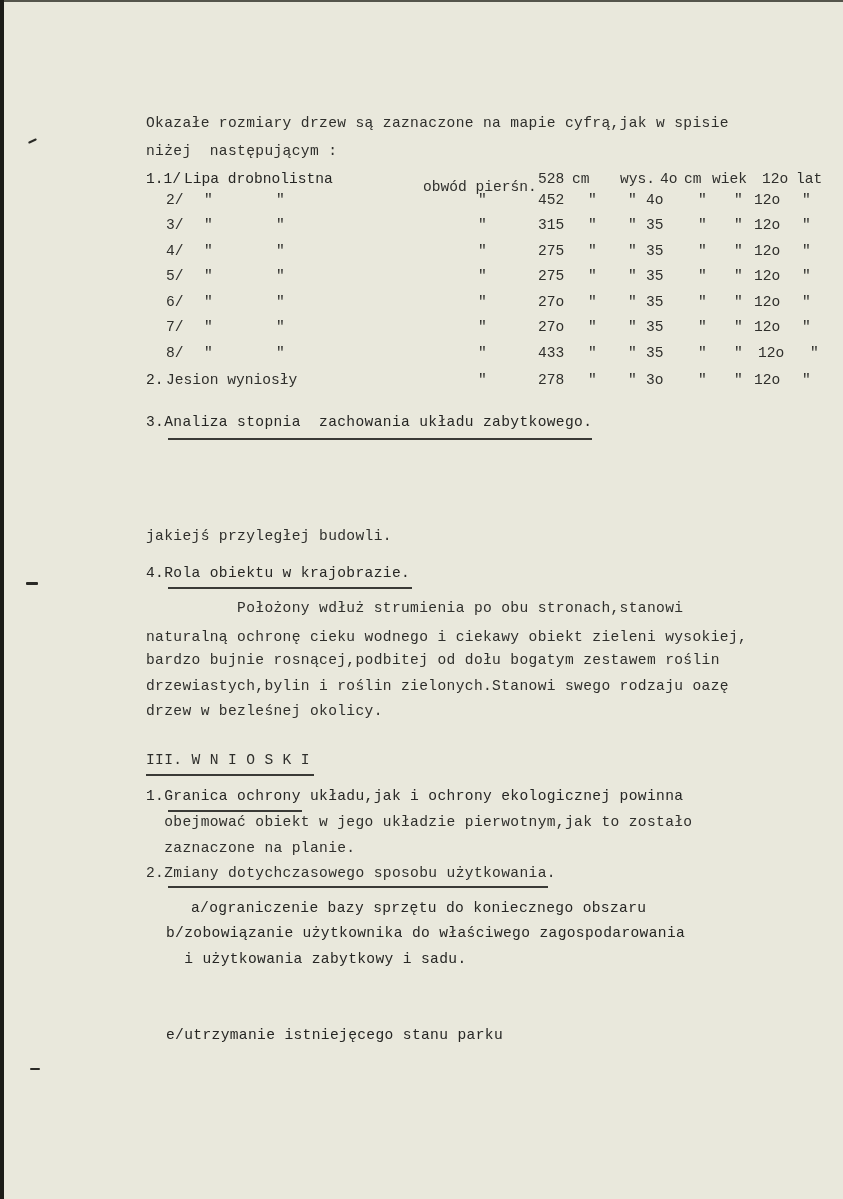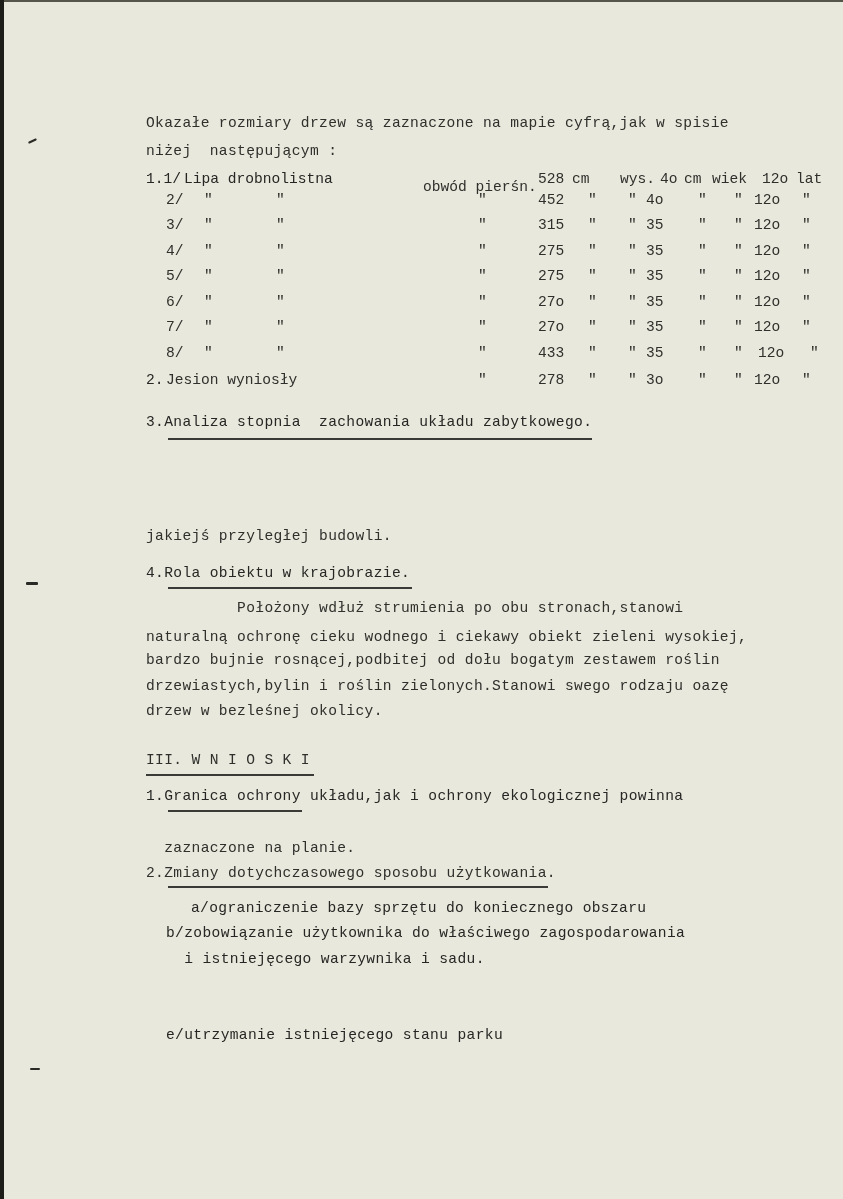--- a/index.html
+++ b/index.html
@@ -188,22 +188,23 @@
   <div class="line" style="left:146px;top:628px;">naturalną ochronę cieku wodnego i ciekawy obiekt zieleni wysokiej,</div>
   <div class="line" style="left:146px;top:651px;">bardzo bujnie rosnącej,podbitej od dołu bogatym zestawem roślin</div>
   <div class="line" style="left:146px;top:677px;">drzewiastych,bylin i roślin zielonych.Stanowi swego rodzaju oazę</div>
   <div class="line" style="left:146px;top:702px;">drzew w bezleśnej okolicy.</div>
 
   <div class="line" style="left:146px;top:751px;">III. W N I O S K I</div>
   <div class="uline" style="left:146px;top:774px;width:168px;"></div>
 
   <div class="line dark" style="left:146px;top:787px;">1.Granica ochrony układu,jak i ochrony ekologicznej powinna</div>
   <div class="uline" style="left:168px;top:810px;width:134px;"></div>
+  <div class="line" style="left:146px;top:813px;">  obejmować obiekt w jego układzie pierwotnym,jak to zostało</div>
   <div class="line" style="left:146px;top:839px;">  zaznaczone na planie.</div>
 
   <div class="line" style="left:146px;top:864px;">2.Zmiany dotychczasowego sposobu użytkowania.</div>
   <div class="uline" style="left:168px;top:886px;width:380px;"></div>
 
   <div class="line dark" style="left:166px;top:899px;margin-left:25px;">a/ograniczenie bazy sprzętu do koniecznego obszaru</div>
   <div class="line dark" style="left:166px;top:924px;">b/zobowiązanie użytkownika do właściwego zagospodarowania</div>
-  <div class="line dark" style="left:166px;top:950px;">  i istniejęcego warzywnika i sadu.</div>
+  <div class="line dark" style="left:166px;top:950px;">  i użytkowania zabytkowy i sadu.</div>
   <div class="line dark" style="left:166px;top:1026px;">e/utrzymanie istniejęcego stanu parku</div>
 </div>
 
 </body></html>

